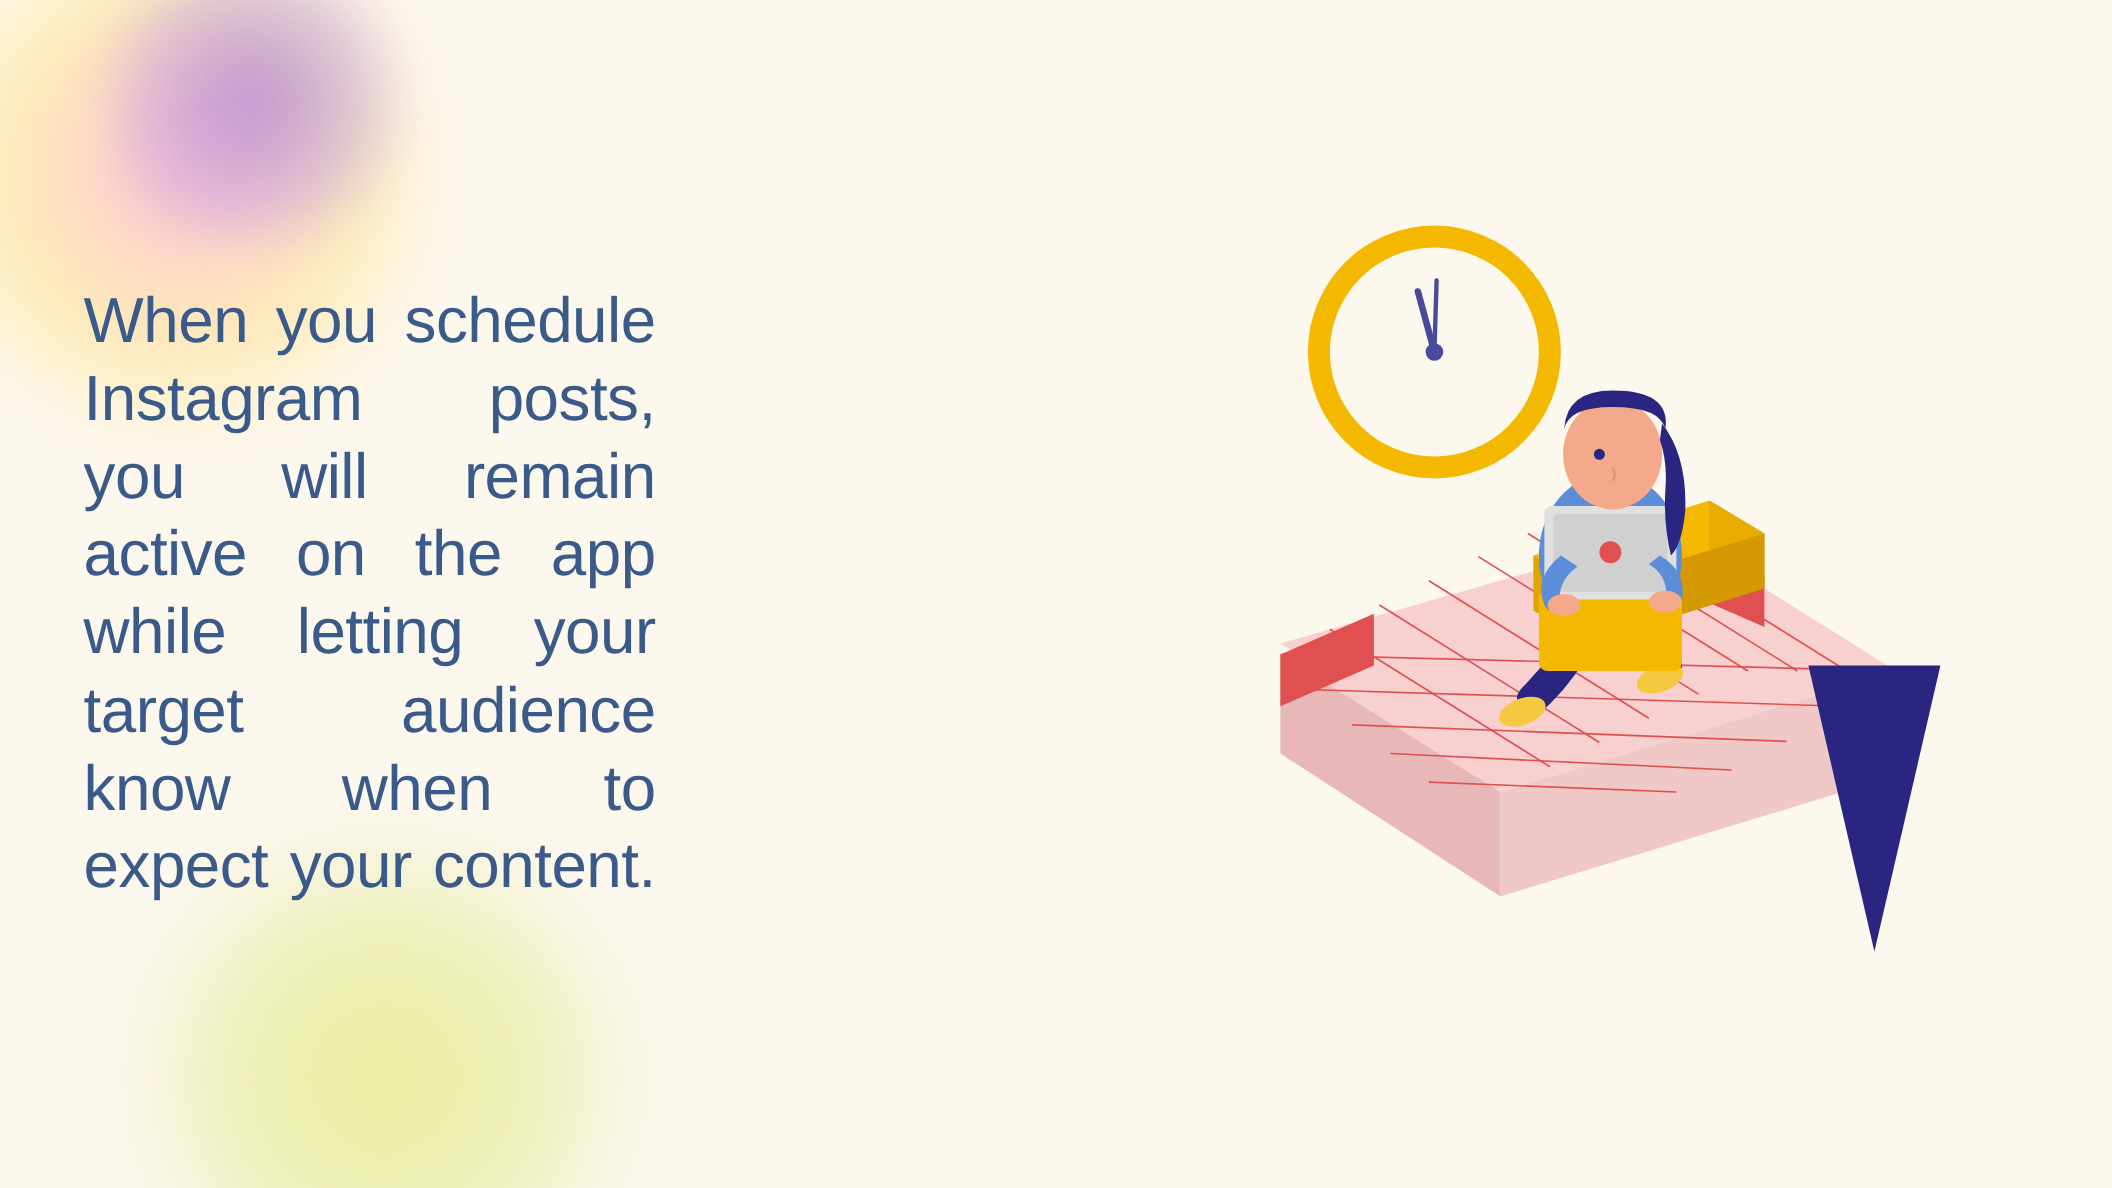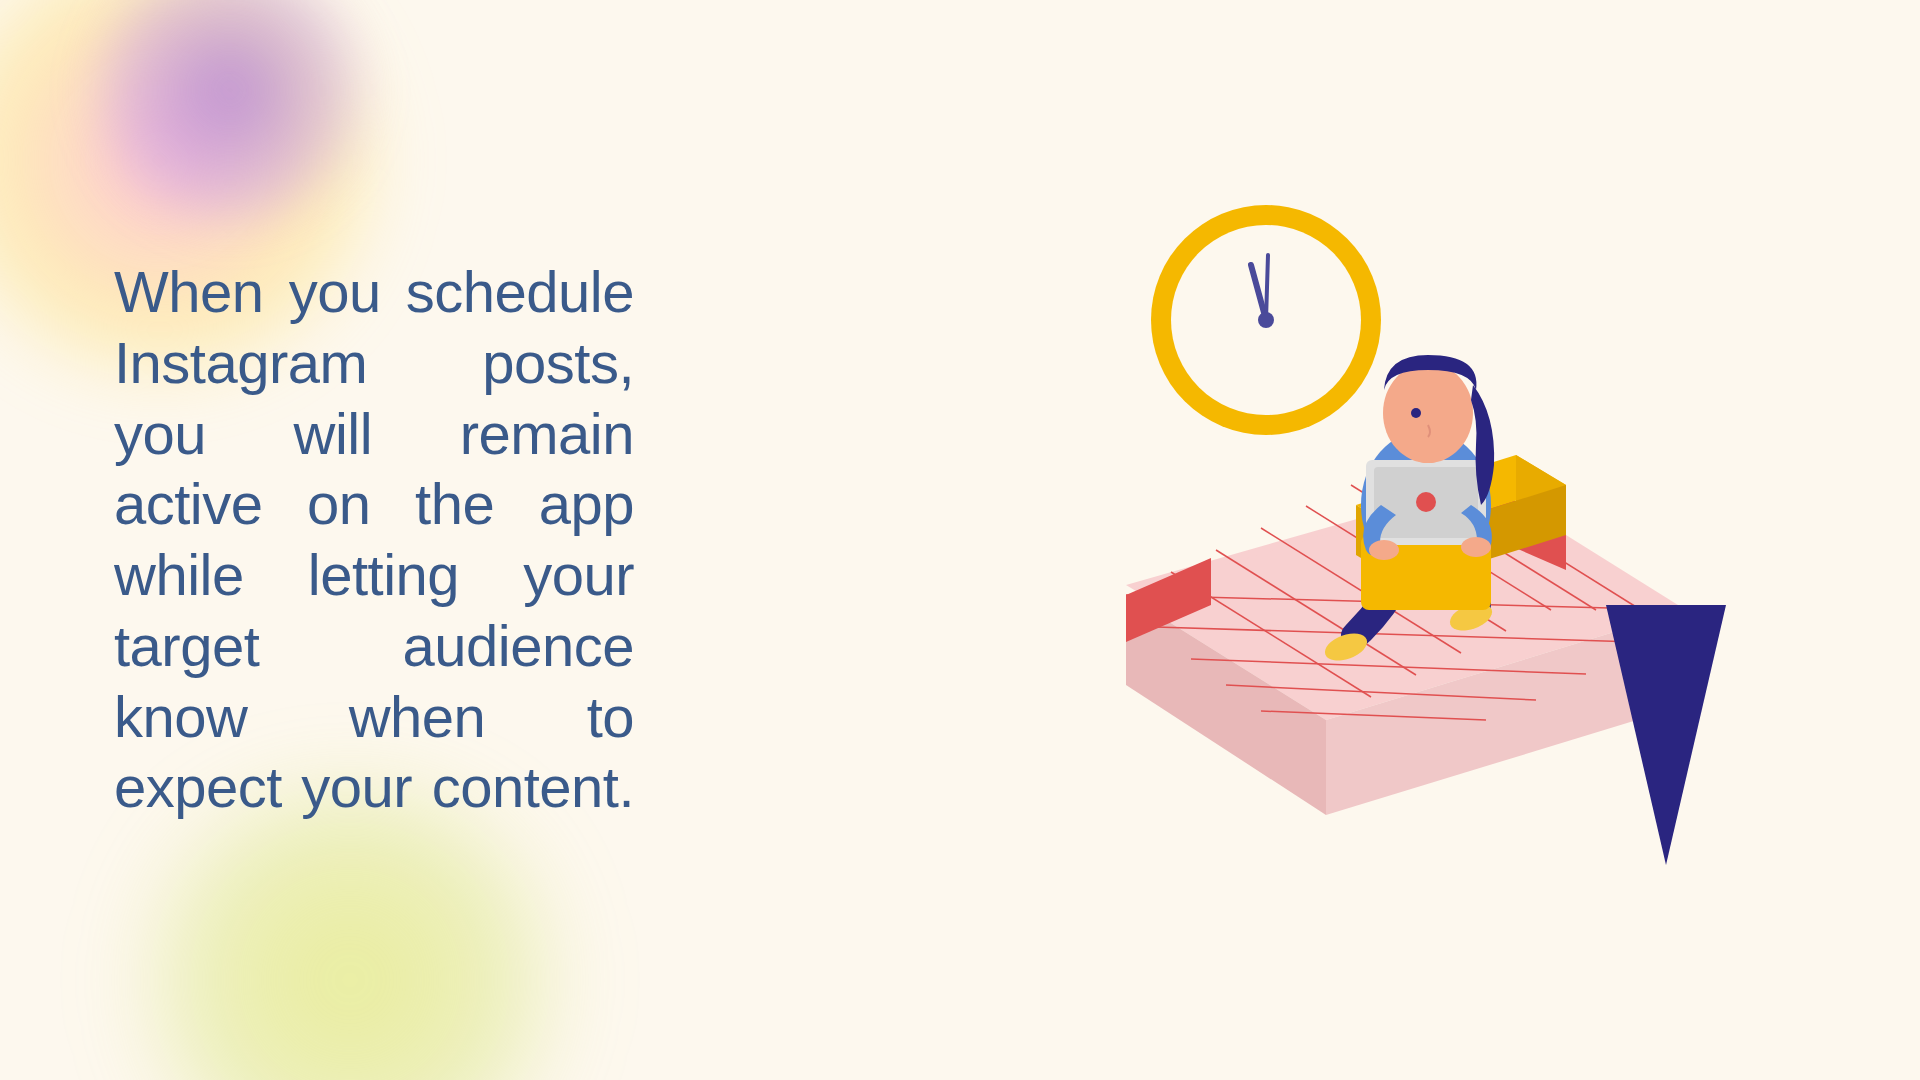--- a/index.html
+++ b/index.html
@@ -51,21 +51,21 @@
     }
 
     .content-wrapper {
       position: relative;
       z-index: 1;
       width: 100%;
       height: 100%;
       display: flex;
       align-items: center;
       justify-content: flex-start;
-      padding: 80px 114px;
+      padding: 80px 76px;
     }
 
     .text-section {
       width: 520px;
       flex-shrink: 0;
     }
 
     .main-text {
       font-size: 58px;
       font-weight: 400;

